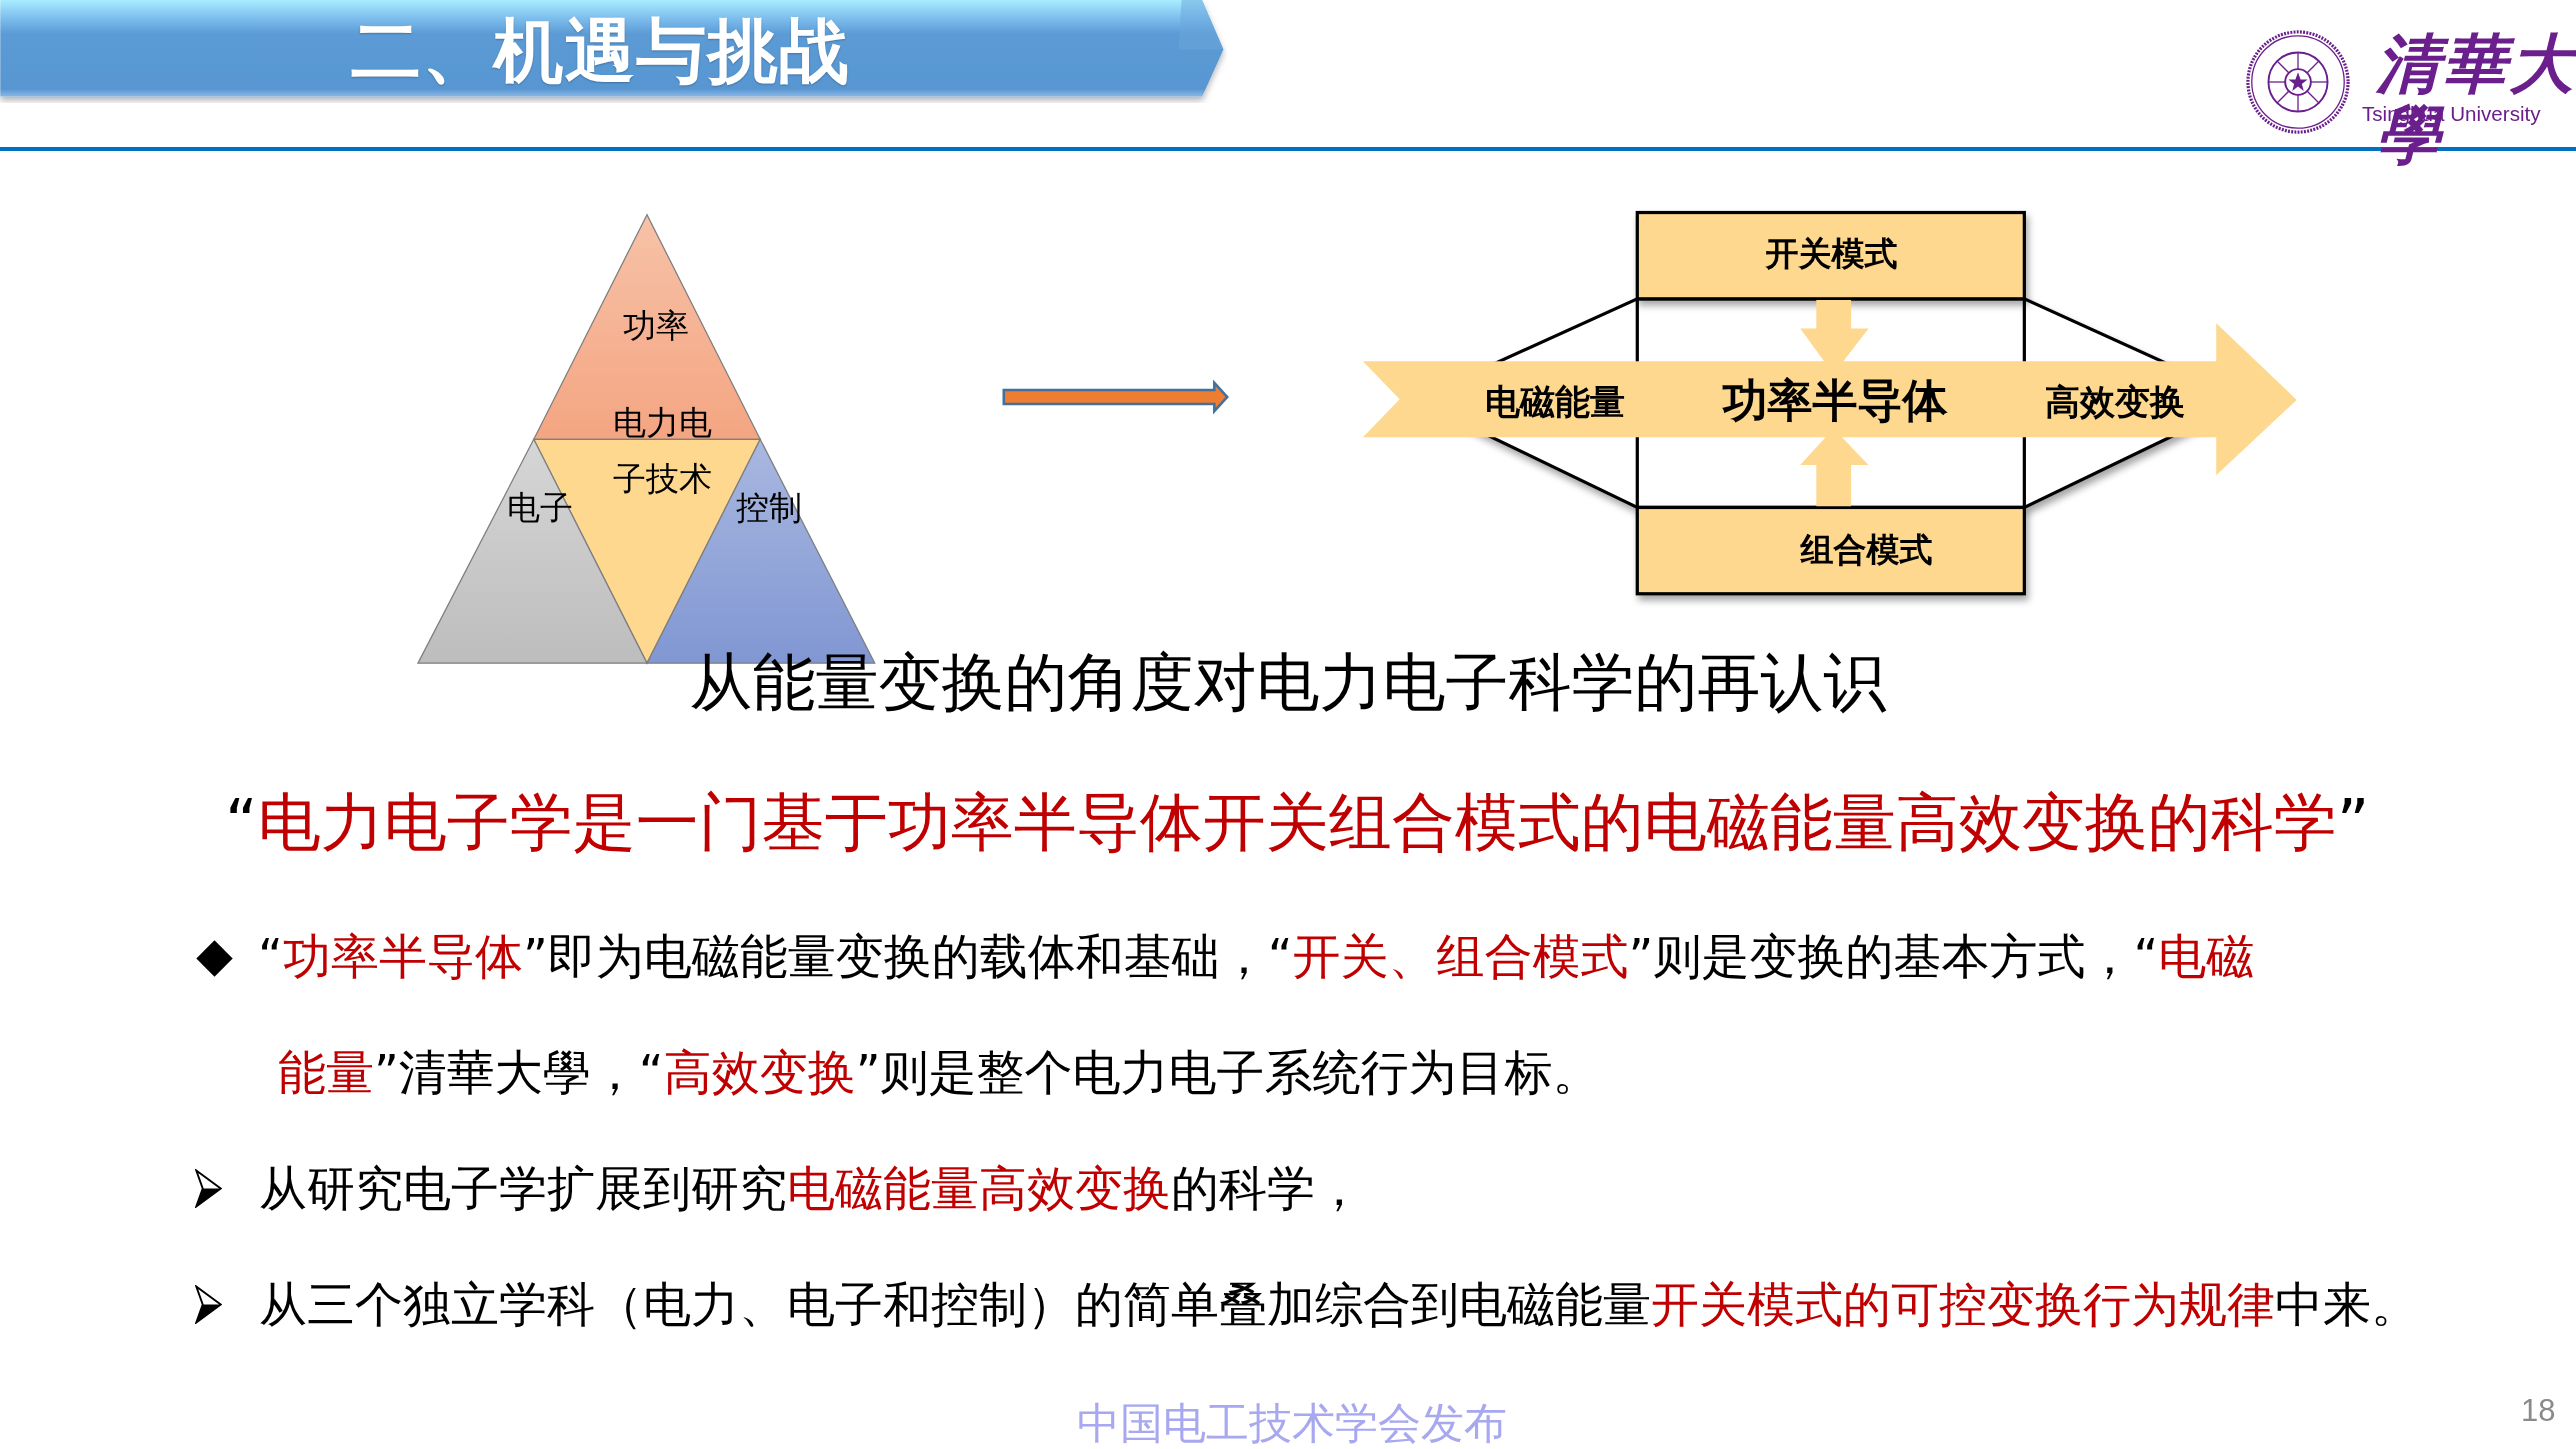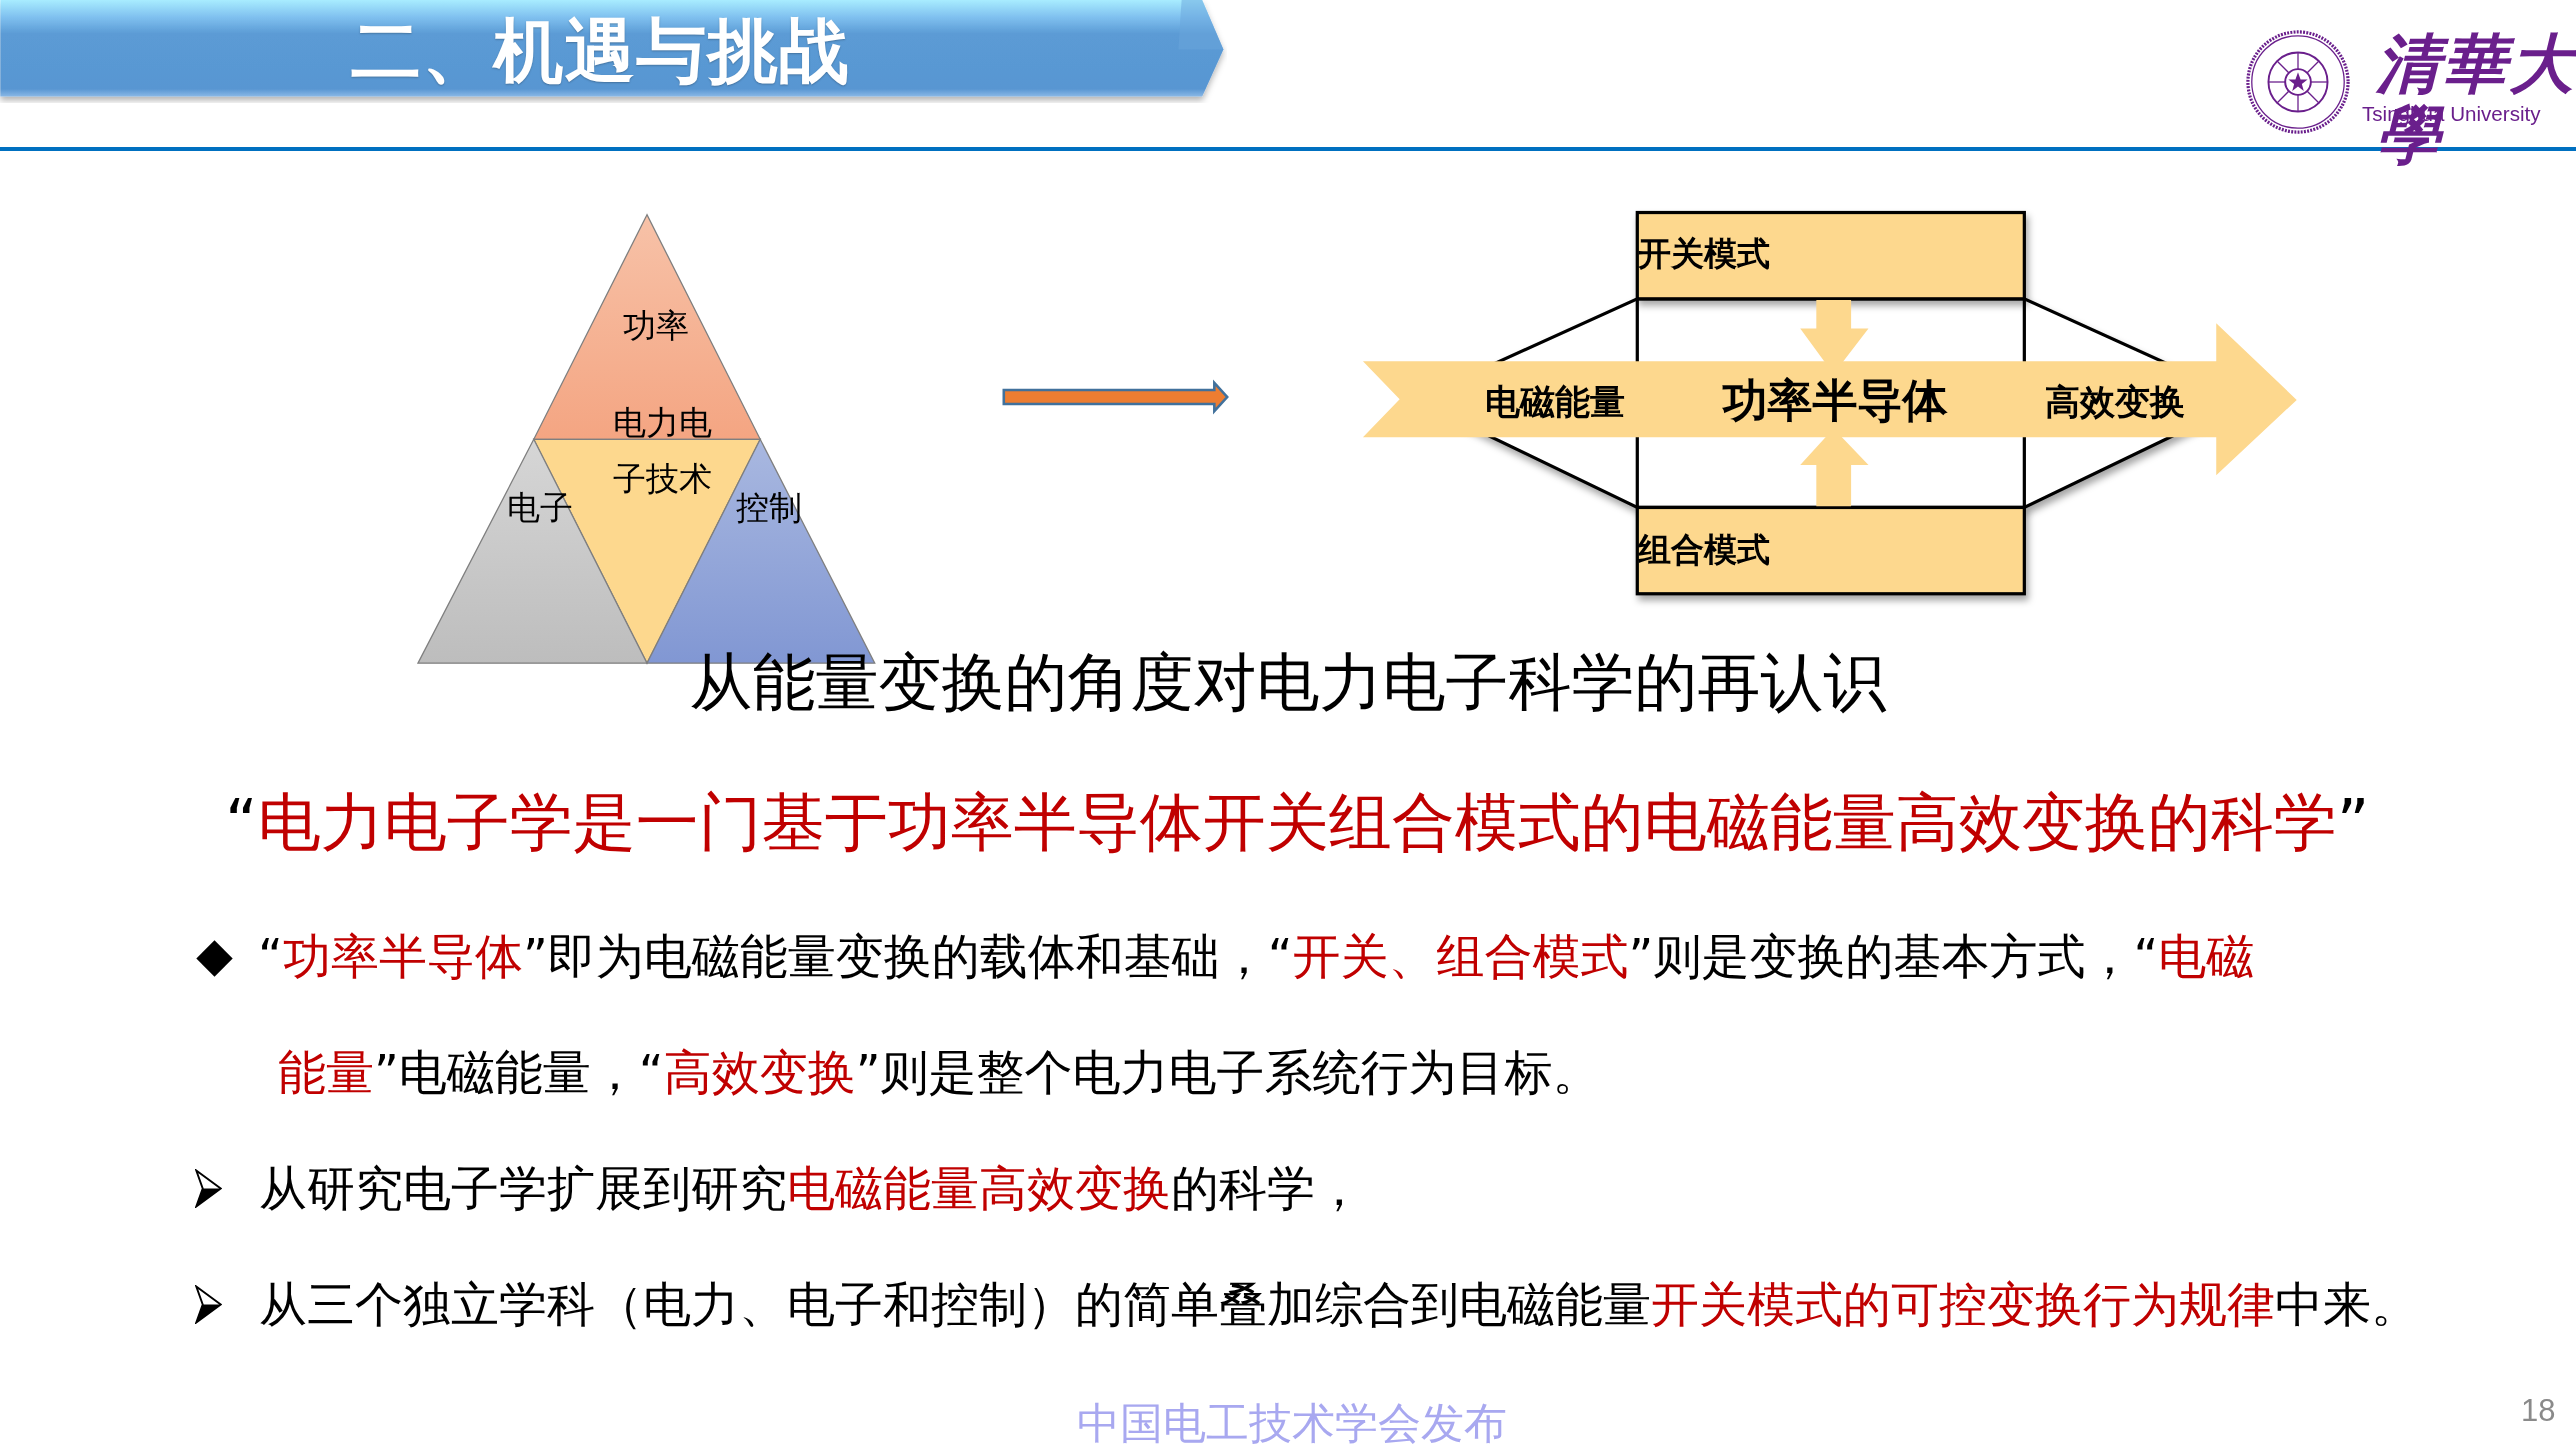--- a/index.html
+++ b/index.html
@@ -12,21 +12,21 @@
                   justify-content: center; padding-left: 16px; box-sizing: border-box;
                   color: #fff; font-weight: bold; font-size: 70px; letter-spacing: 1.3px;
                   text-shadow: 0 1.3px 1.9px rgba(0,0,0,0.25); }
   .banner-title span { margin-left: -26px; }
   .rule { left: 0; top: 147px; width: 2576px; height: 3.9px; background: #0070c0; }
   .logo-cn { left: 2360px; top: 28px; font-size: 64px; color: #6a1f8c; font-family: "DejaVu Serif", serif;
              font-weight: bold; font-style: italic; letter-spacing: 2.6px; line-height: 71px; margin-left: 16px; }
   .logo-en { left: 2362px; top: 102px; font-size: 20.6px; color: #6a1f8c; font-family: "Liberation Sans", sans-serif; line-height: 23px; }
   
   .tri-label { font-size: 33px; color: #000; line-height: 1.15; text-align: right; }
-  .box-label { font-size: 33px; font-weight: bold; color: #000; text-align: left; }
+  .box-label { font-size: 33px; font-weight: bold; color: #000; text-align: center; }
   .arrow-label { font-size: 35px; font-weight: bold; color: #000; }
   .center-label { font-size: 45px; font-weight: bold; color: #000; }
   
   .subtitle { left: 0; width: 2576px; top: 644px; text-align: center; font-size: 63px; line-height: 77px; }
   .quote { left: 225px; top: 784px; font-size: 63px; line-height: 77px; white-space: nowrap; }
   .red { color: #c00000; }
   .bline { font-size: 48px; line-height: 58px; white-space: nowrap; }
   .bullet-diamond { left: 195px; top: 939px; width: 39px; height: 39px; }
   .bullet-arrow { width: 27px; height: 39px; }
   .footer { left: 1077px; top: 1397px; font-size: 43px; color: #a8a8f0; line-height: 52px; }
@@ -137,21 +137,21 @@
   <span>“</span><span class="red">电力电子学是一门基于功率半导体开关组合模式的电磁能量高效变换的科学</span><span>”</span>
 </div>
 
 <svg class="abs bullet-diamond" viewBox="0 0 60 60">
   <polygon points="30,2 58,30 30,58 2,30" fill="#000"></polygon>
 </svg>
 <div class="abs bline" style="left:258px;top:927px">
   <span>“</span><span class="red">功率半导体</span><span>”即为电磁能量变换的载体和基础，“</span><span class="red">开关、组合模式</span><span>”则是变换的基本方式，“</span><span class="red">电磁</span>
 </div>
 <div class="abs bline" style="left:278px;top:1043px">
-  <span class="red">能量</span><span>”电磁能量，“</span><span class="red">高效变换</span><span>”则是整个电力电子系统行为目标。</span>
+  <span class="red">能量</span><span>”清華大學，“</span><span class="red">高效变换</span><span>”则是整个电力电子系统行为目标。</span>
 </div>
 
 <svg class="abs bullet-arrow" style="left:195px;top:1169px" viewBox="0 0 42 60">
   <polygon points="2,2 40,30 2,58 12,30" fill="#fff" stroke="#000" stroke-width="3"></polygon>
   <polygon points="12,30 40,30 2,58" fill="#000"></polygon>
 </svg>
 <div class="abs bline" style="left:259px;top:1159px">
   <span>从研究电子学扩展到研究</span><span class="red">电磁能量高效变换</span><span>的科学，</span>
 </div>
 

